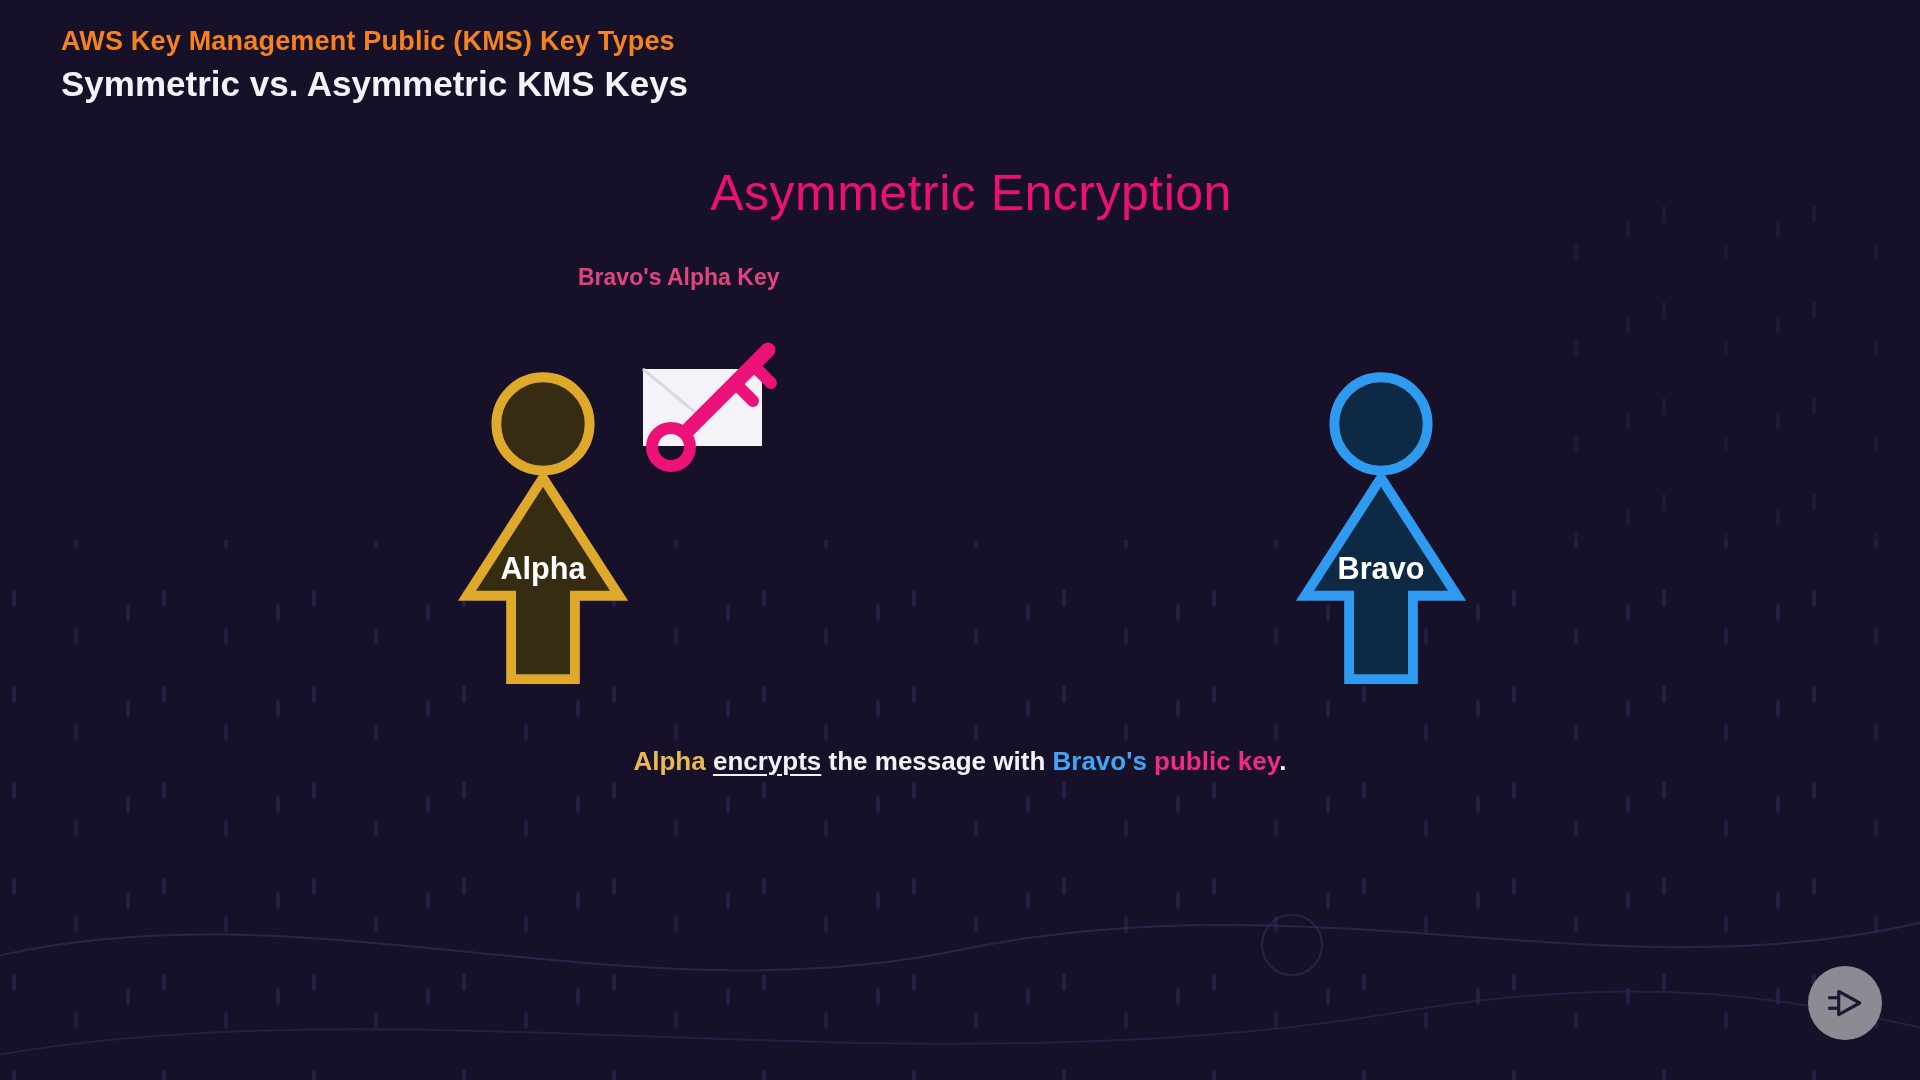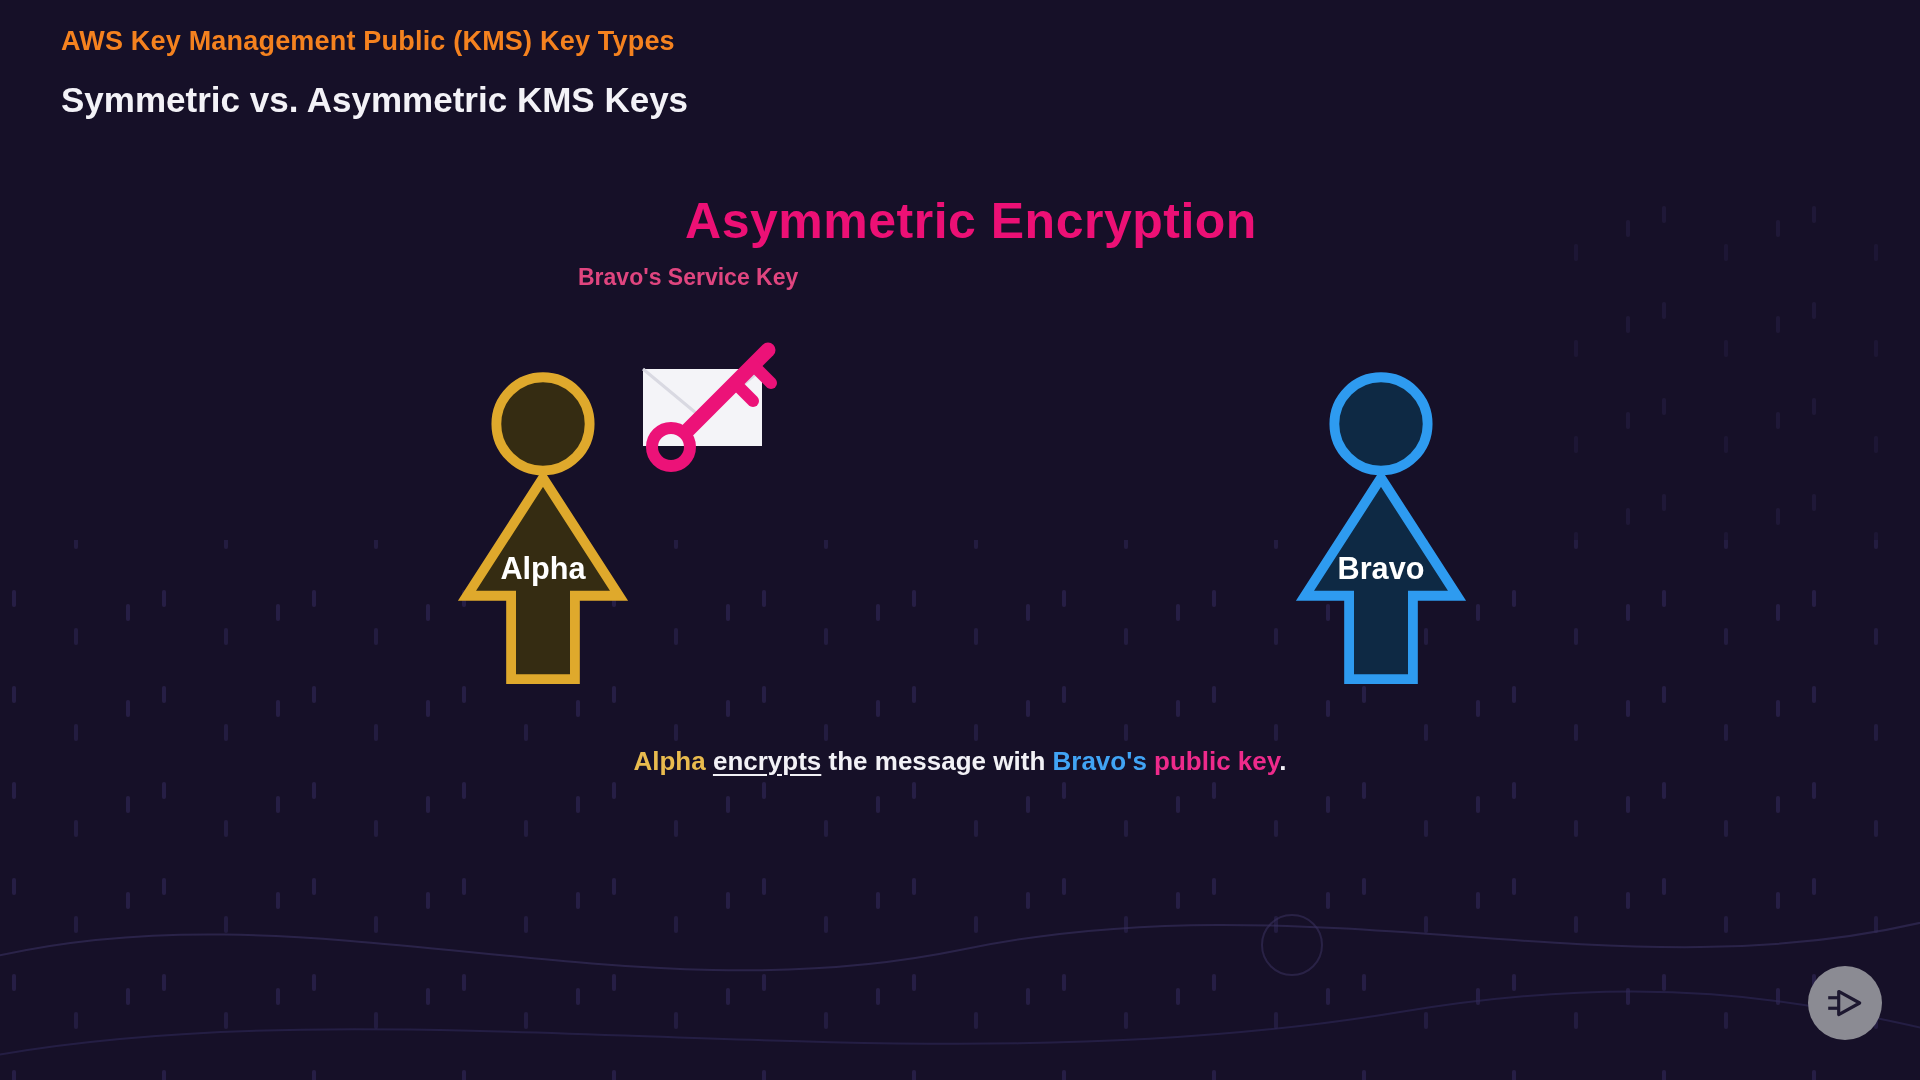--- a/index.html
+++ b/index.html
@@ -8,26 +8,26 @@
     background:#161028;
     font-family:"Liberation Sans", sans-serif;
   }
   .bg-decor{position:absolute;inset:0;pointer-events:none;}
 
   .kicker{
     position:absolute;left:61px;top:26px;
     font-size:27px;font-weight:bold;color:#f5821f;letter-spacing:.2px;
   }
   .title{
-    position:absolute;left:61px;top:80px;
+    position:absolute;left:61px;top:64px;
     font-size:35px;font-weight:bold;color:#f3f2f7;
   }
   .heading{
-    position:absolute;left:971px;top:192px;transform:translateX(-50%);
-    font-size:50px;font-weight:bold;color:#ec1075;letter-spacing:.5px;
+    position:absolute;left:971px;top:164px;transform:translateX(-50%);
+    font-size:50px;font-weight:normal;color:#ec1075;letter-spacing:.5px;
     white-space:nowrap;
   }
   .key-label{
     position:absolute;left:578px;top:264px;
     font-size:23px;font-weight:bold;color:#e0457f;
   }
 
   .person{position:absolute;width:162px;height:320px;top:367px;overflow:visible;}
   .person.alpha{left:462px;}
   .person.bravo{left:1300px;}
@@ -73,21 +73,21 @@
     <rect x="1560" y="180" width="360" height="360" fill="url(#dashes)" opacity="0.3"></rect>
     <path d="M-20,960 C300,880 620,1020 960,950 C1320,875 1620,1000 1940,918" stroke="#38305f" stroke-width="2" fill="none" opacity="0.6"></path>
     <path d="M-20,1058 C400,980 900,1095 1400,1012 C1650,970 1800,1000 1940,1032" stroke="#2f2856" stroke-width="2" fill="none" opacity="0.6"></path>
     <circle cx="1292" cy="945" r="30" stroke="#3a315f" stroke-width="2" fill="none" opacity="0.55"></circle>
   </svg>
 
   <div class="kicker">AWS Key Management Public (KMS) Key Types</div>
   <div class="title">Symmetric vs. Asymmetric KMS Keys</div>
 
   <div class="heading">Asymmetric Encryption</div>
-  <div class="key-label">Bravo's Service Key</div>
+  <div class="key-label">Bravo's Alpha Key</div>
 
   <svg class="person alpha" viewBox="0 0 132 260">
     <circle class="outline fillpart" cx="66" cy="46" r="38" stroke-width="8"></circle>
     <path class="outline fillpart" d="M66,90 L128,186 L92,186 L92,254 L40,254 L40,186 L4,186 Z" stroke-width="8" stroke-linejoin="miter"></path>
     <text class="name" x="66" y="172" text-anchor="middle">Alpha</text>
   </svg>
 
   <svg class="person bravo" viewBox="0 0 132 260">
     <circle class="outline fillpart" cx="66" cy="46" r="38" stroke-width="8"></circle>
     <path class="outline fillpart" d="M66,90 L128,186 L92,186 L92,254 L40,254 L40,186 L4,186 Z" stroke-width="8" stroke-linejoin="miter"></path>

